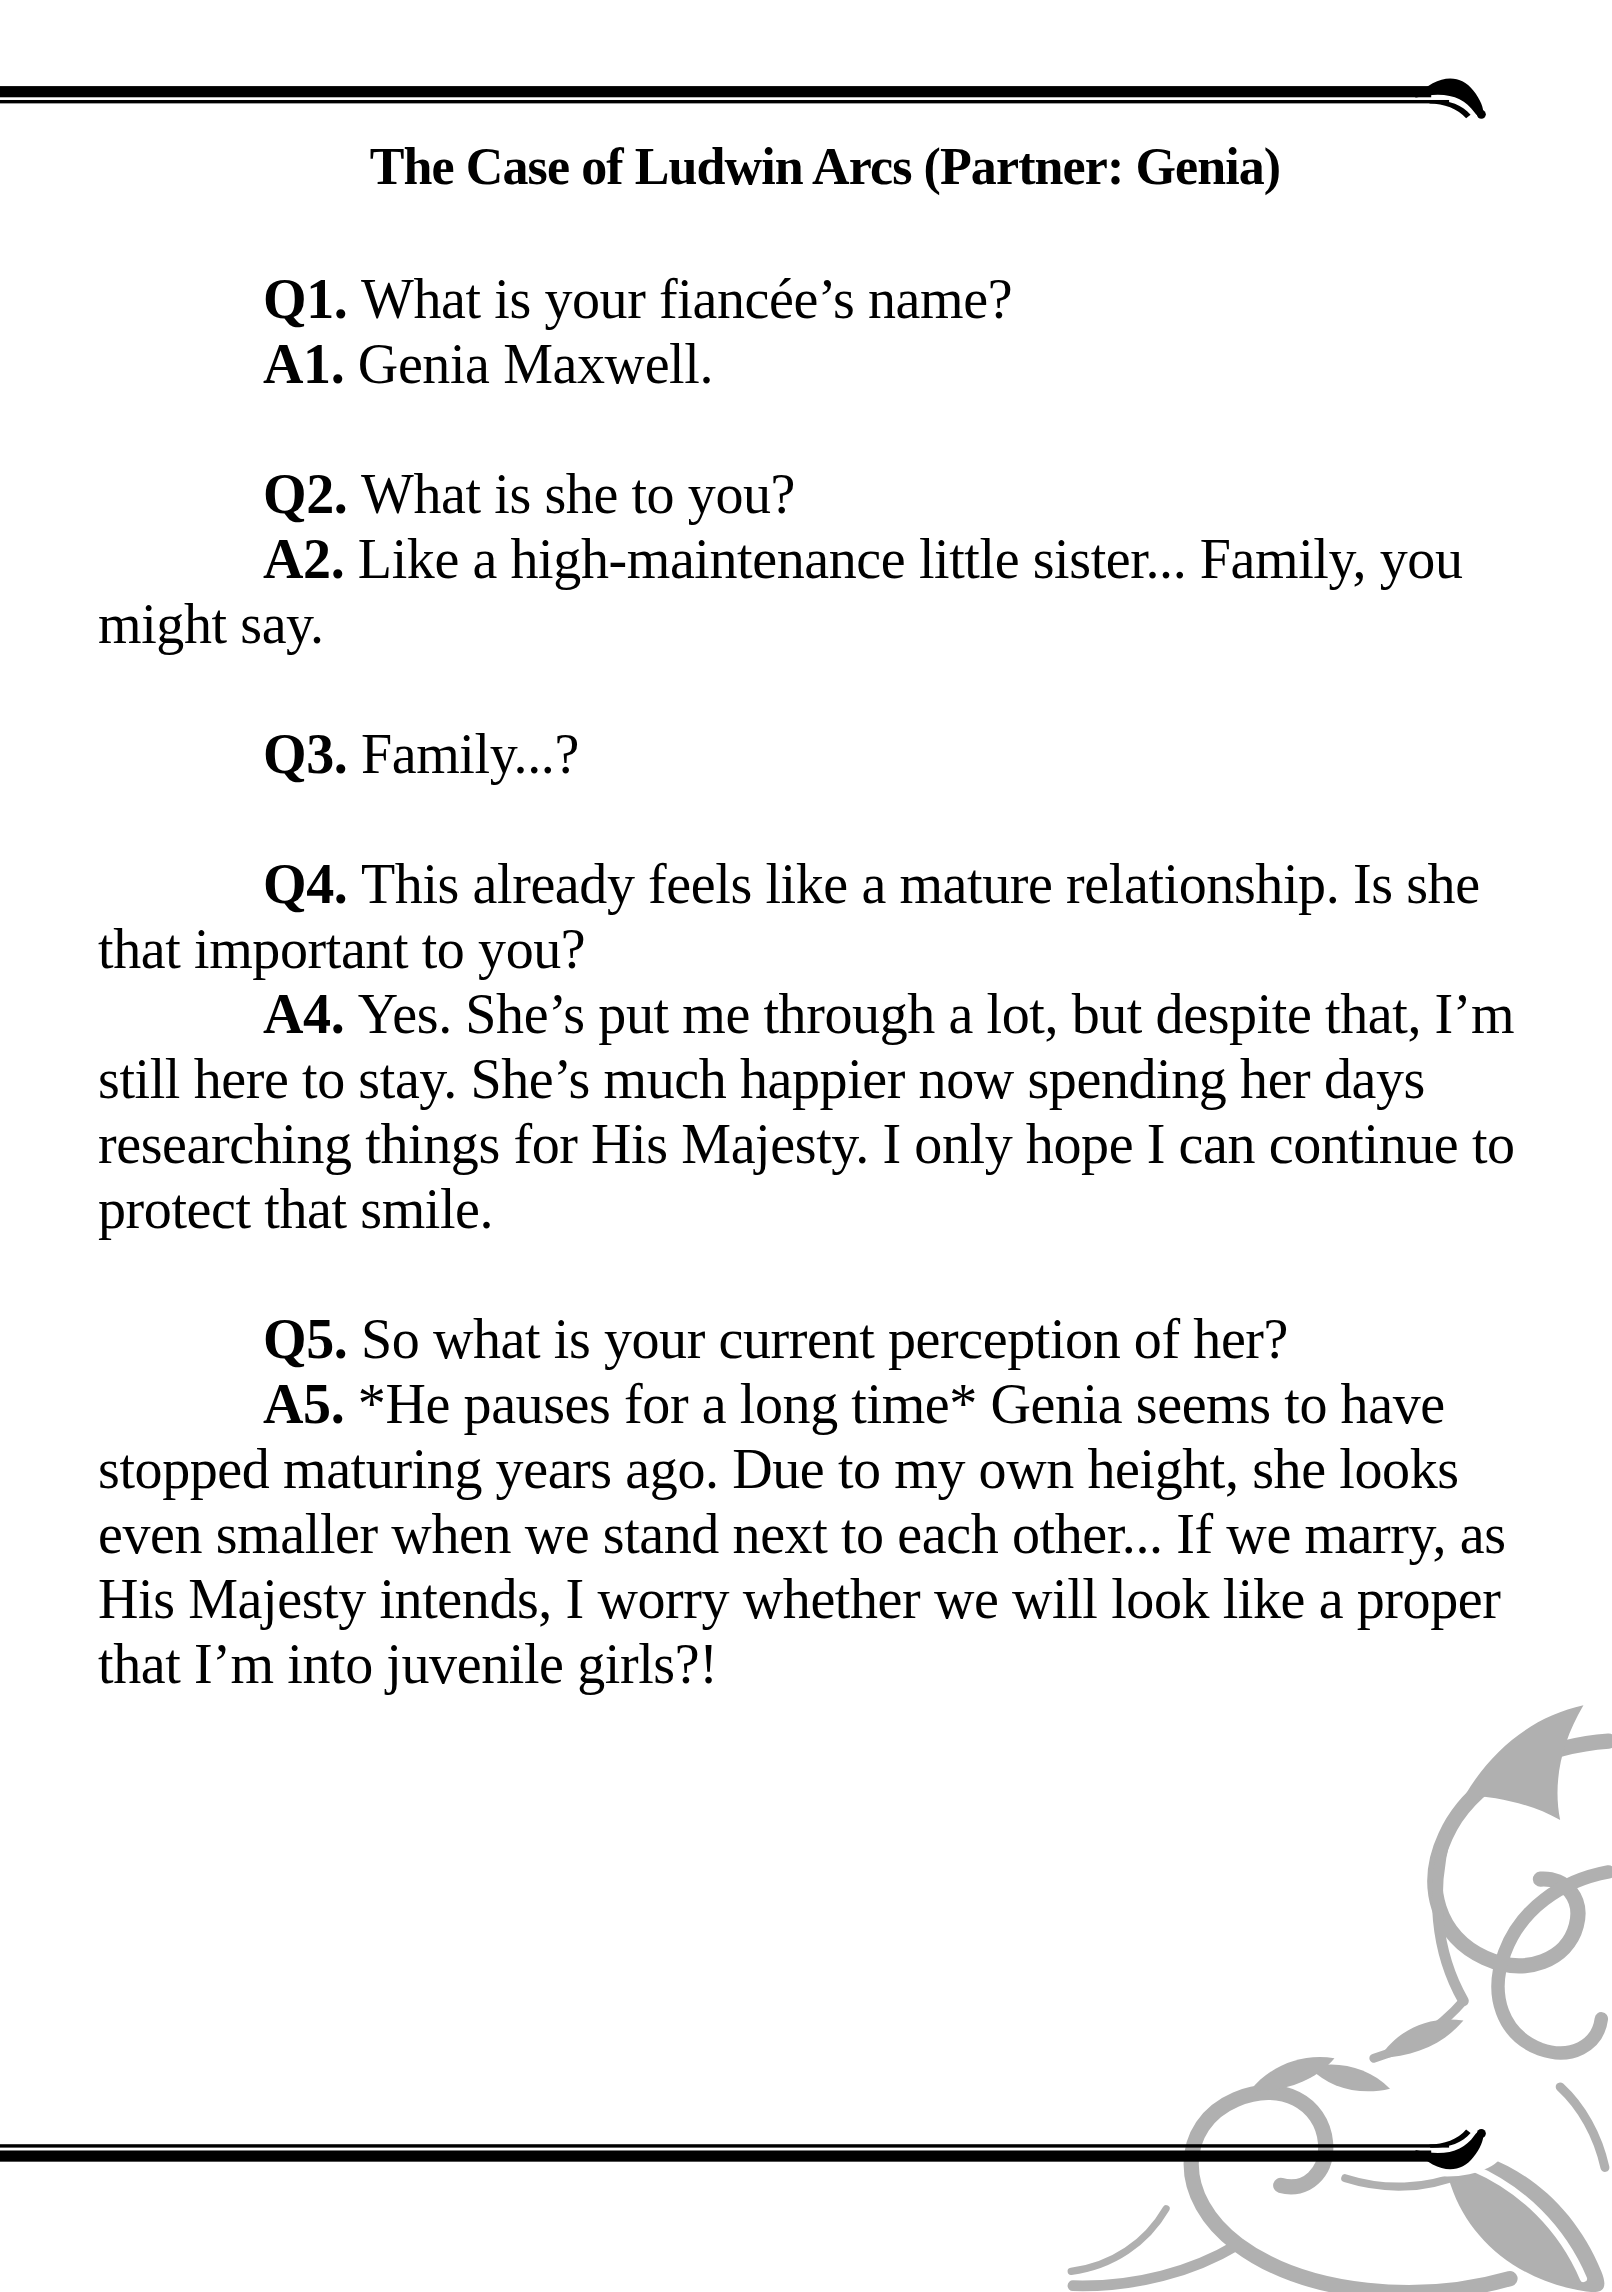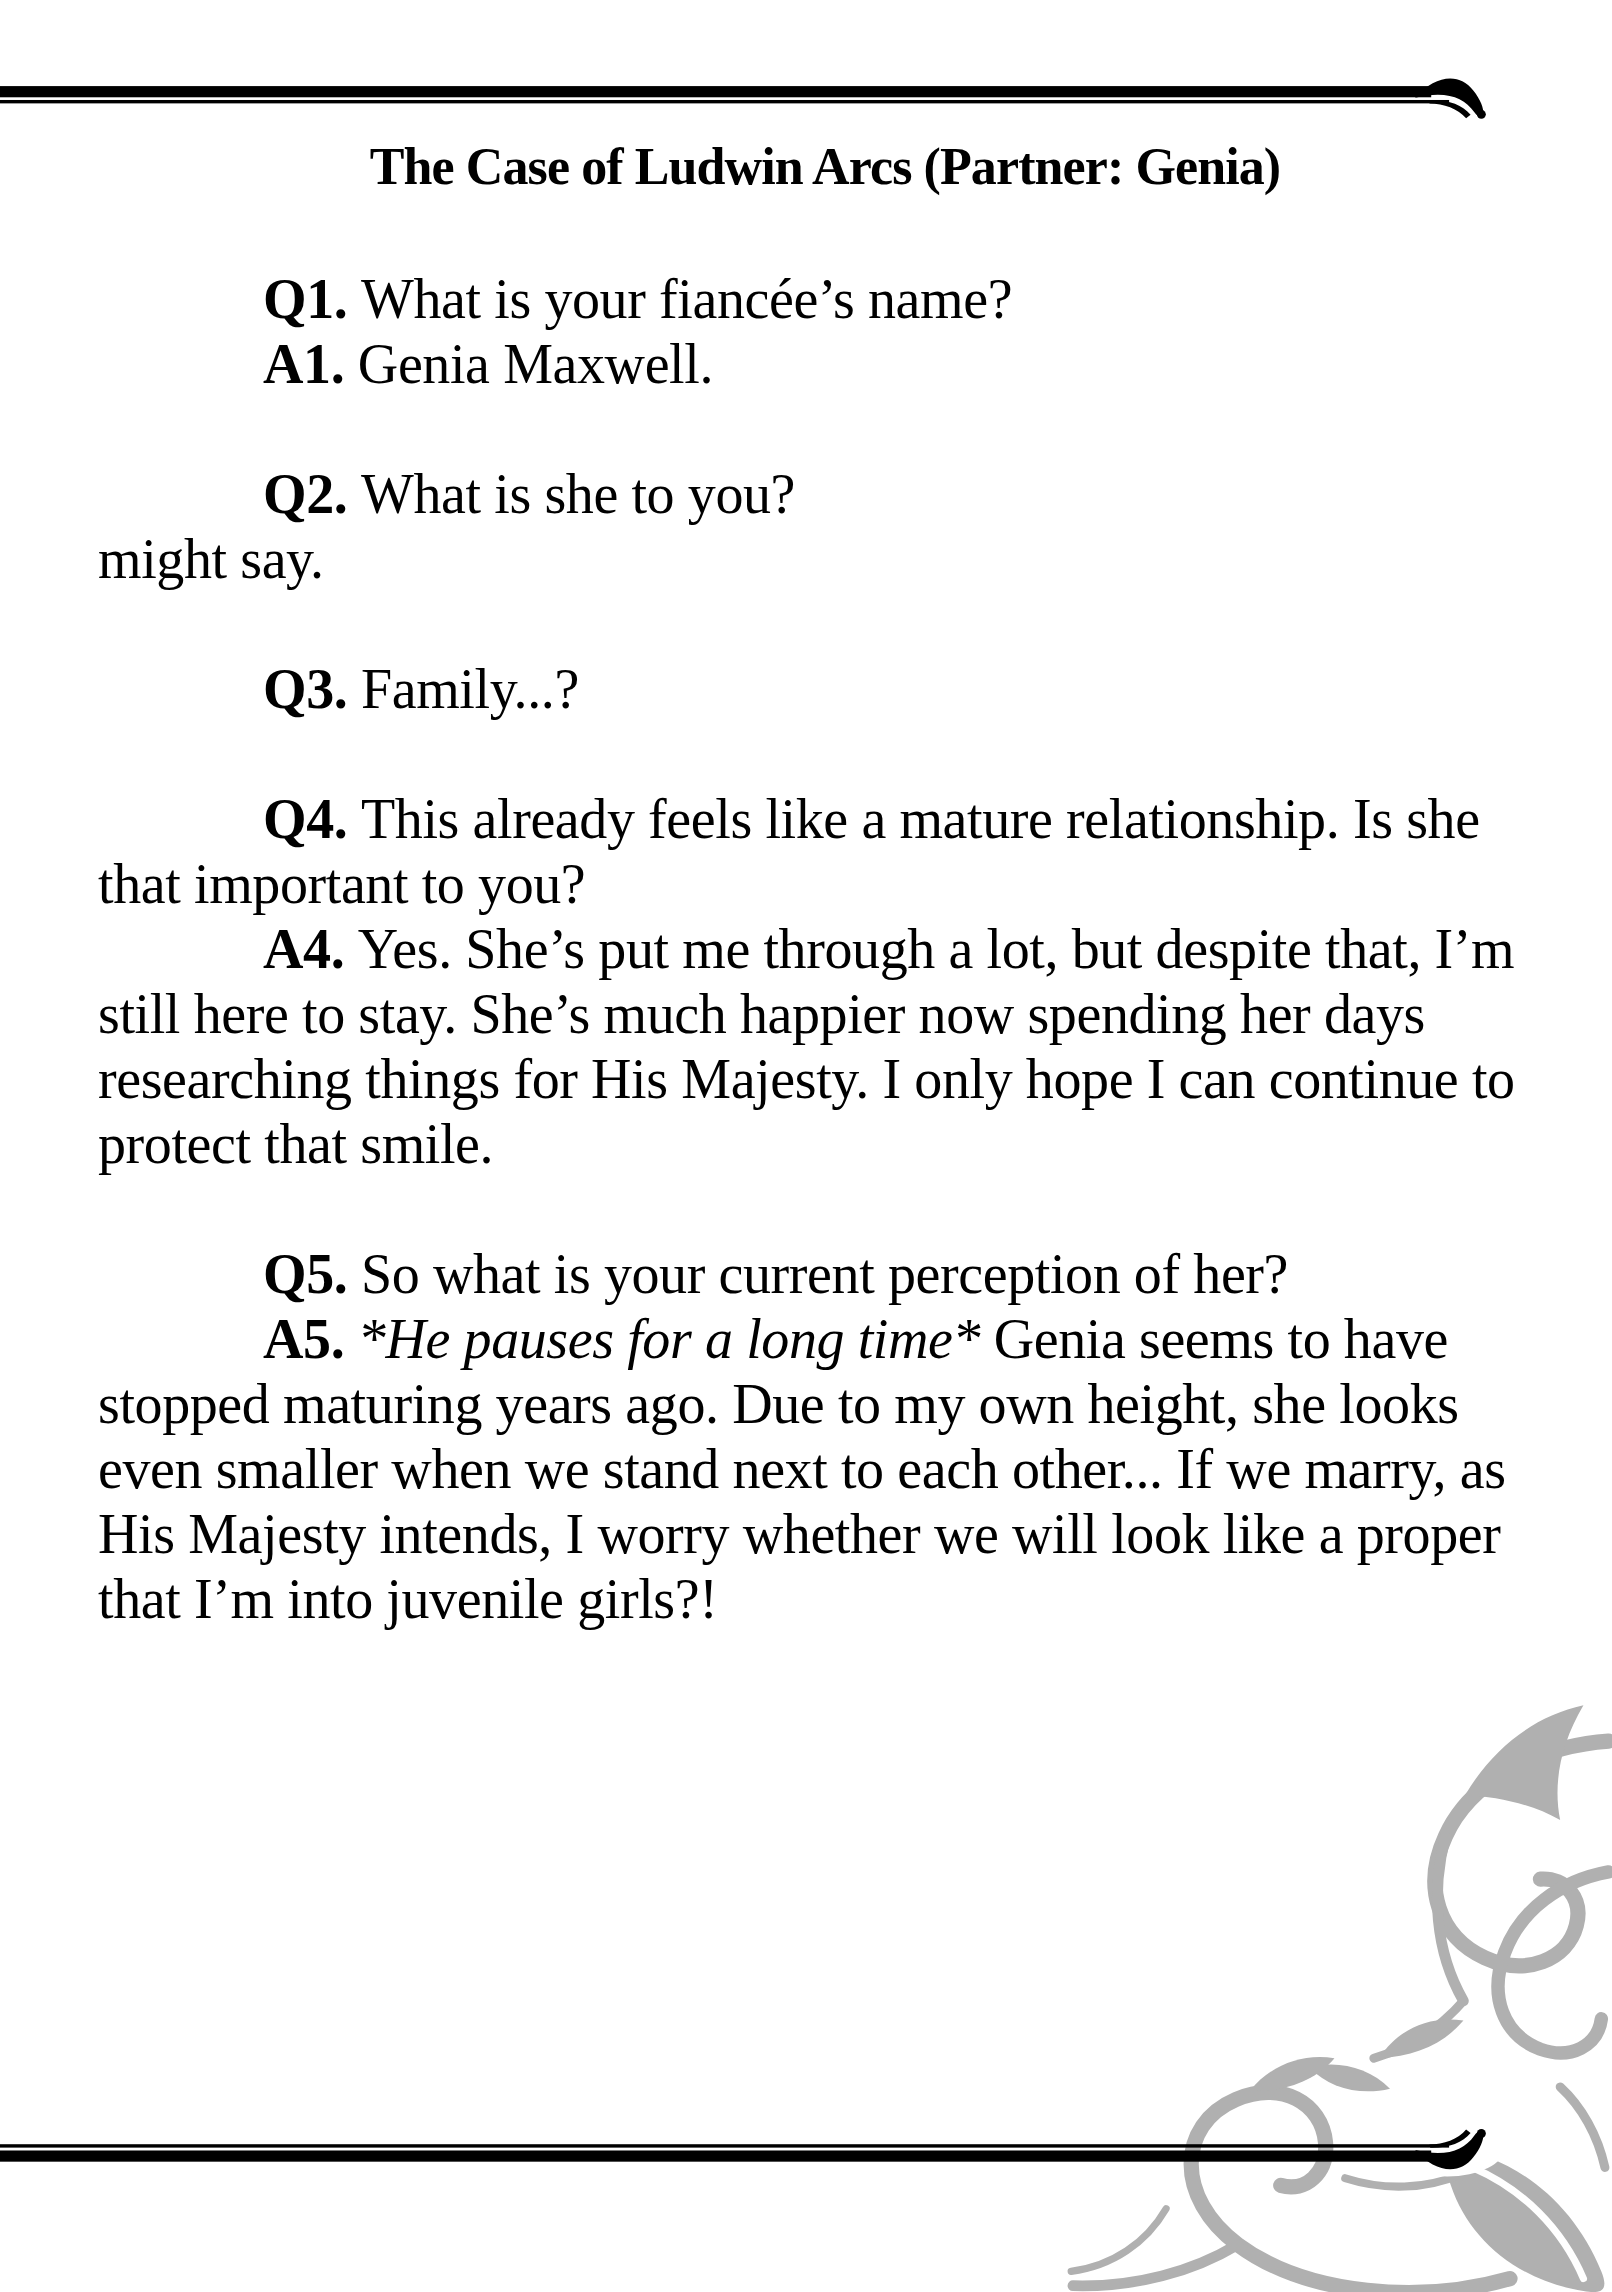--- a/index.html
+++ b/index.html
@@ -32,21 +32,21 @@
   .qa{position:absolute;top:267px;left:98px;width:1418px;}
   .group{margin:0;}
   .group:not(:first-child){margin-top:65px;}
   .para{margin:0;}
   .line{
     font-size:56px;line-height:65px;height:65px;
     white-space:nowrap;letter-spacing:-0.4px;
   }
   .line.first{padding-left:165px;}
   .b{font-weight:bold;}
-  .i{font-style:italic;}
+  .i{}
 </style>
 </head>
 <body>
 
 <div class="page">
 
   <svg class="deco" viewBox="0 0 1801 2560">
 
     <g>
       <path class="orn-s" stroke-width="17" d="M1796,1944 C1716,1950 1642,1988 1614,2050 C1588,2106 1606,2162 1658,2186 C1704,2207 1750,2188 1760,2150 C1768,2120 1748,2096 1720,2098"></path>
@@ -94,20 +94,21 @@
         </div>
         <div class="para">
           <div class="line first"><span class="b">A1. </span><span>Genia Maxwell.</span></div>
         </div>
       </div>
       <div class="group">
         <div class="para">
           <div class="line first"><span class="b">Q2. </span><span>What is she to you?</span></div>
         </div>
         <div class="para">
+          <div class="line first"><span class="b">A2. </span><span>Like a high-maintenance little sister... Family, you</span></div>
           <div class="line"><span>might say.</span></div>
         </div>
       </div>
       <div class="group">
         <div class="para">
           <div class="line first"><span class="b">Q3. </span><span>Family...?</span></div>
         </div>
       </div>
       <div class="group">
         <div class="para">

